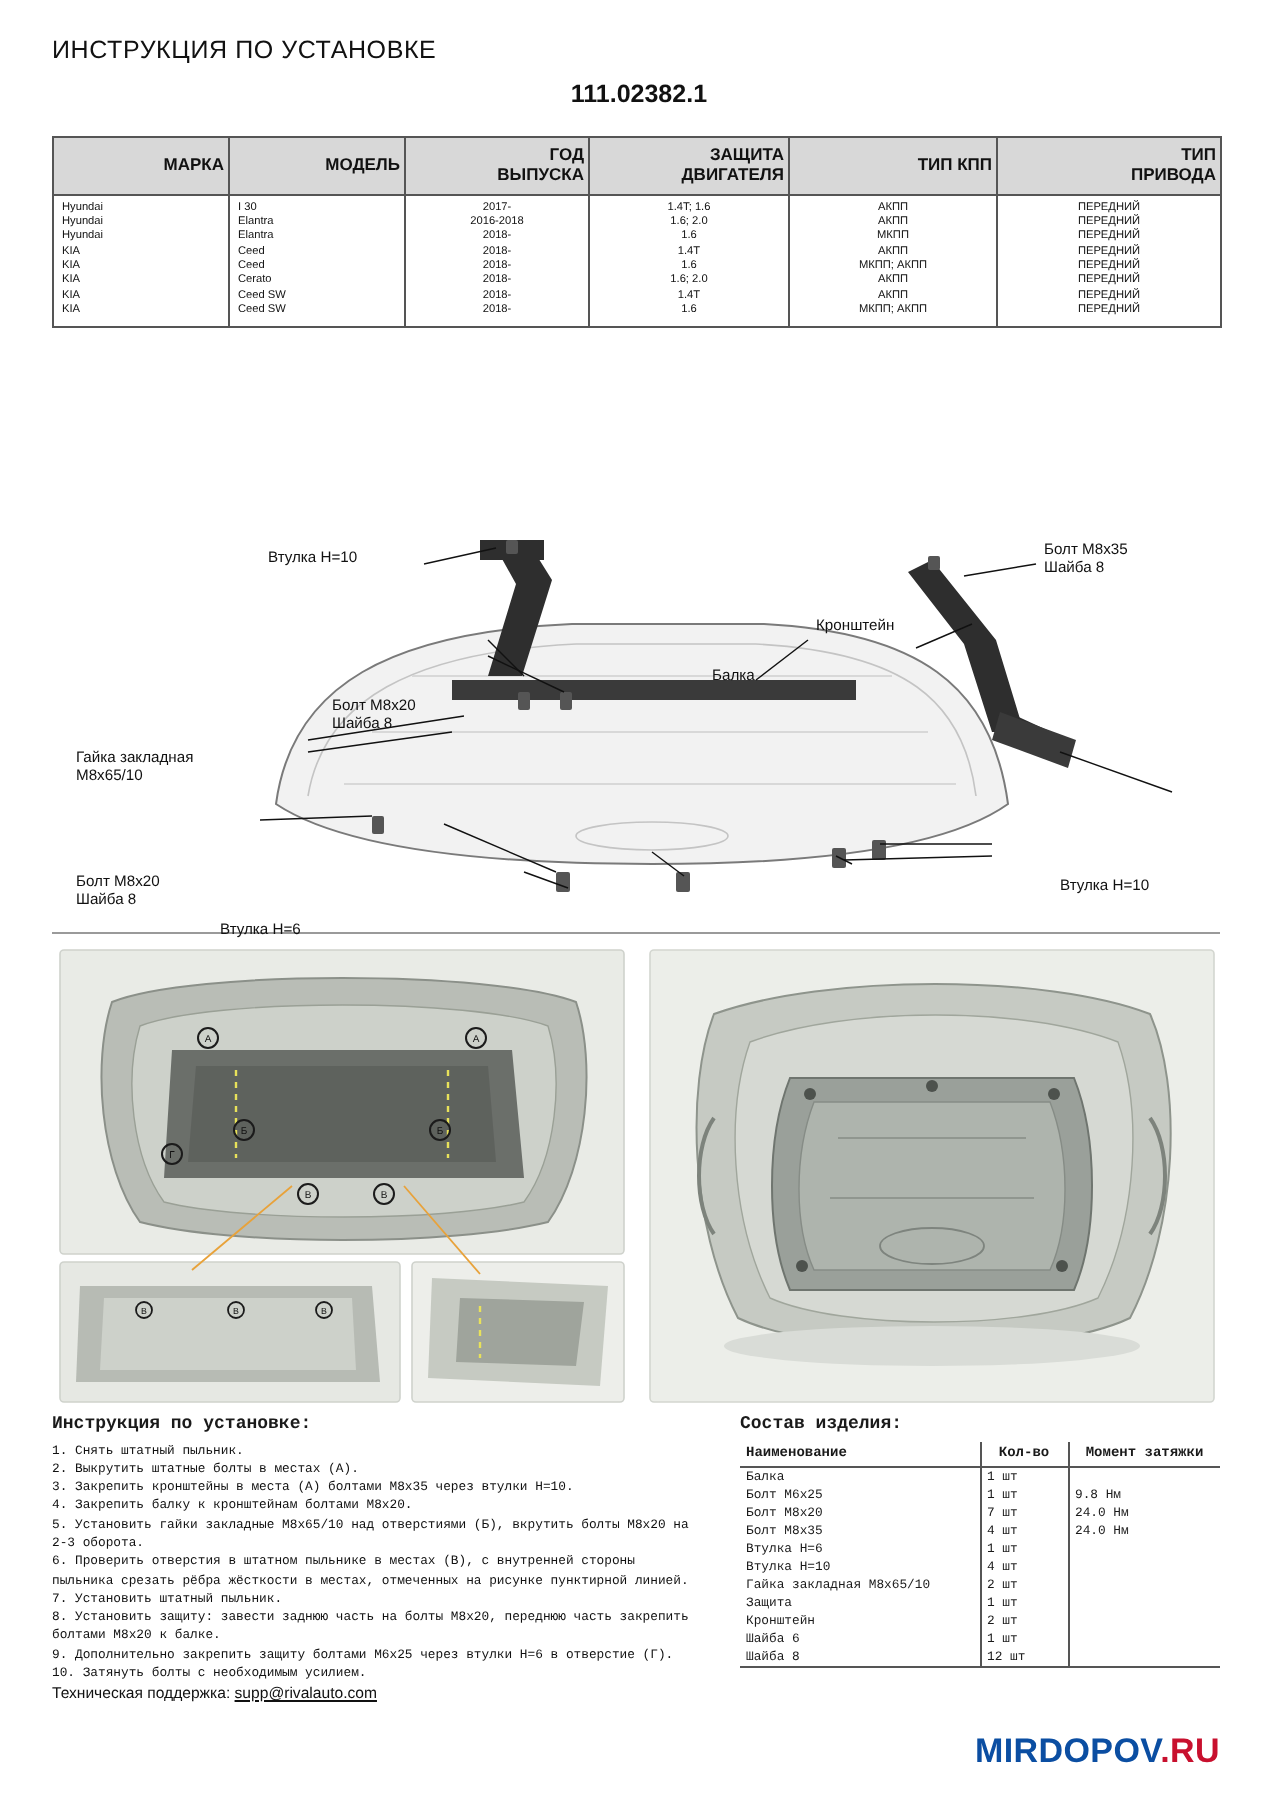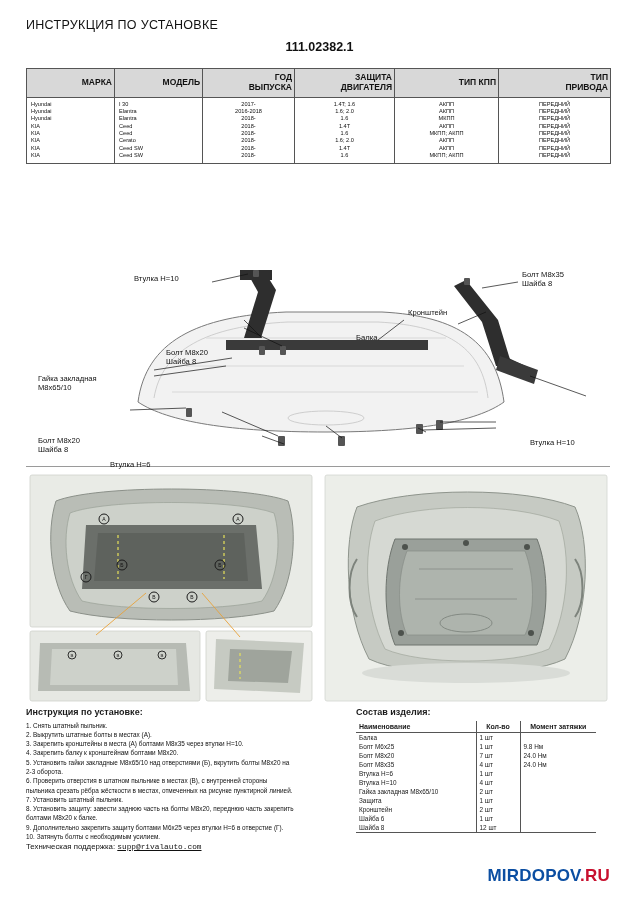--- a/index.html
+++ b/index.html
@@ -113,20 +113,22 @@
     overflow: hidden;
   }
   .photo svg { display:block; }
 
   
   .bottom {
     position: relative;
     width: 584px;
     margin-top: 4px;
     display: flex;
+    gap: 14px;
+    font-family: Liberation Mono, monospace;
   }
   .instr {
     width: 330px;
   }
   .instr h3 {
     margin: 0 0 4px 0;
     font-size: 9px;
     font-weight: bold;
   }
   .instr ol {
@@ -166,21 +168,21 @@
   .parts tr.lastrow td { border-bottom: 1px solid #555; }
 
   .footer {
     position: absolute;
     left: 26px;
     top: 838px;
     width: 584px;
   }
   .footer .f1 { font-size: 7.8px; color:#111; }
   .footer .f2 { font-size: 7.8px; color:#111; margin-top: 4px; }
-  .footer .f2 a { color:#111; text-decoration: underline; font-family: Liberation Mono, monospace; }
+  .footer .f2 a { color:#111; text-decoration: underline; }
   .brand {
     position: absolute;
     right: 26px; top: 866px;
     font-size: 17px;
     font-weight: bold;
     letter-spacing: .2px;
   }
   .brand .b1 { color: #0b4ea2; }
   .brand .b2 { color: #c8102e; }
 </style>

